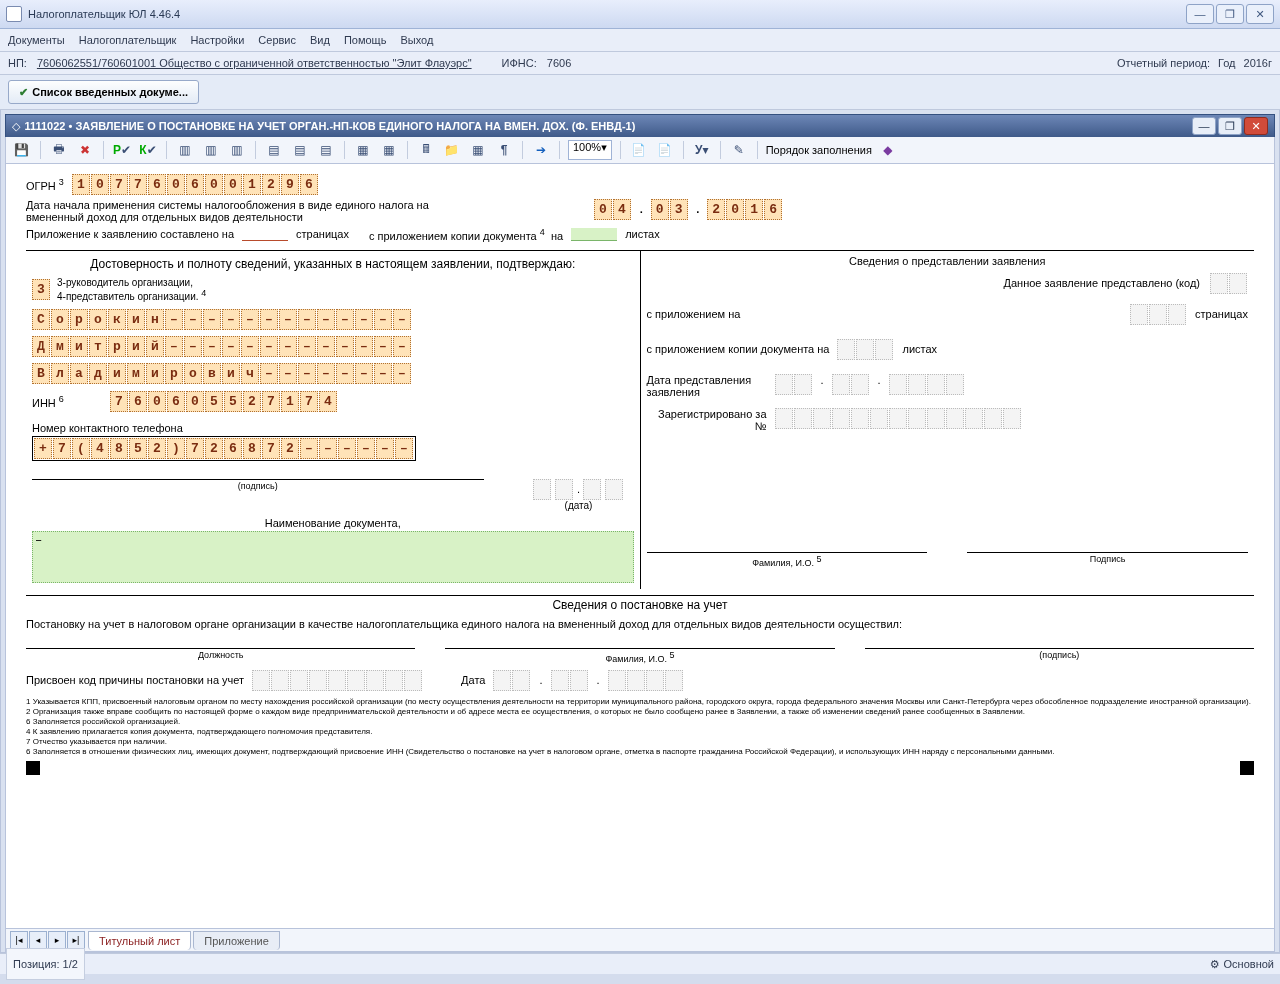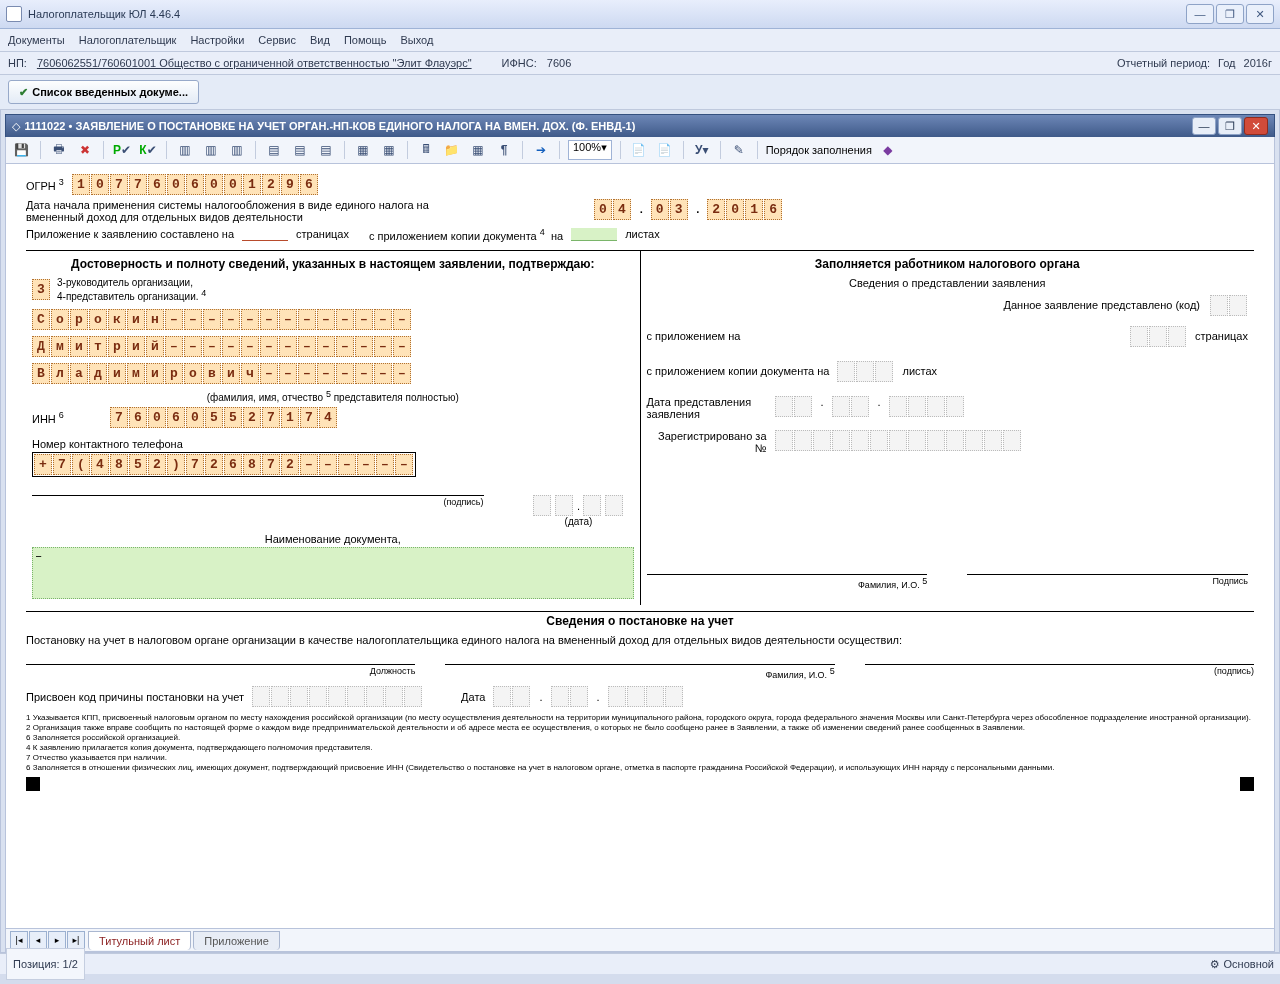--- a/index.html
+++ b/index.html
@@ -24,24 +24,24 @@
 .zoom{border:1px solid #9fb3d6;height:18px;padding:0 4px;background:#fff;display:flex;font-size:11px}
 .doc-body{height:752px;background:#fff;border:1px solid #b8c3db;border-top:none;overflow-y:scroll;overflow-x:hidden;padding:6px 20px 6px 20px;color:#000;position:relative}
 .cells{display:inline-flex}
 .cell{width:16px;height:19px;border:1px dotted #b07030;margin-right:1px;background:#ffe3b8;text-align:center;font:13px "Courier New",monospace;color:#7a2c10;font-weight:bold;line-height:19px}
 .cell.gray{background:#f4f4f4;border-color:#bbb;color:#888}
 .row{display:flex;align-items:center;gap:8px;margin:4px 0}
 .sup{font-size:9px;vertical-align:super}
 .section{border:1px solid #000;border-left:none;border-right:none;border-bottom:none;display:flex;margin-top:8px}
 .col{flex:1;padding:4px 6px}
 .col.left{border-right:1px solid #000}
-h4{margin:2px 0 6px 0;font-size:12px;font-weight:bold;text-align:center}
+h4{margin:2px 0 6px 0;font-size:12px;font-weight:normal;text-align:center}
 .small{font-size:10px}
 .fine{font-size:8px;line-height:1.25;margin-top:6px}
-.sigline{border-top:1px solid #000;font-size:9px;text-align:right;padding-top:1px}
+.sigline{border-top:1px solid #000;font-size:9px;text-align:center;padding-top:1px}
 .greenbox{background:#d8f2c6;border:1px dotted #7ab56a;min-height:46px;margin:2px 0;padding:2px;font:12px "Courier New",monospace}
 .phonebox{border:1px solid #000;padding:1px;display:inline-block}
 .tabs-bottom{height:22px;background:#f2f5fb;border:1px solid #b8c3db;border-top:none;display:flex;align-items:center;padding:0 4px;gap:0}
 .navbtn{width:16px;height:16px;border:1px solid #9bb0d0;background:#e7eef9;margin-right:1px;display:flex;align-items:center;justify-content:center;font-size:9px}
 .tab{height:18px;border:1px solid #aab7d0;border-bottom:none;border-radius:0 0 4px 4px;padding:0 10px;display:flex;align-items:center;background:#fff;margin-left:2px;font-size:11px;color:#8a1e1e}
 .tab.inactive{background:#e8edf6;color:#555}
 .statusbar{height:20px;background:#e9eef9;border-top:1px solid #bfc9dd;display:flex;align-items:center;padding:0 6px;font-size:11px;color:#2f3a50}
 .statusbar .right{margin-left:auto;display:flex;align-items:center;gap:4px}
 .checkmark{color:#2e7d32;font-weight:bold}
 .under{border-bottom:1px solid #b84b2c;display:inline-block;min-width:46px;height:12px;text-align:center}
@@ -262,23 +262,20 @@
             <span class="cell">ч</span>
             <span class="cell">–</span>
             <span class="cell">–</span>
             <span class="cell">–</span>
             <span class="cell">–</span>
             <span class="cell">–</span>
             <span class="cell">–</span>
             <span class="cell">–</span>
             <span class="cell">–</span>
           </div>
-        <div class="small" style="text-align:center;margin:2px 0">
-          <span>(фамилия, имя, отчество</span> <span class="sup">5</span> <span>представителя полностью)</span>
-        </div>
         <div class="row">
           <span><span>ИНН</span> <span class="sup">6</span></span>
           <span style="width:30px"></span>
           <span class="cells" id="inn">
               <span class="cell">7</span>
               <span class="cell">6</span>
               <span class="cell">0</span>
               <span class="cell">6</span>
               <span class="cell">0</span>
               <span class="cell">5</span>
@@ -331,21 +328,20 @@
             <div style="flex:1"></div>
             <div style="width:110px;text-align:center" class="small">(дата)</div>
           </div>
         <div style="text-align:center;margin-top:6px">
           <div>Наименование документа,</div>
         </div>
         <div class="greenbox">–</div>
       </div>
 
       <div class="col">
-        <h4>Заполняется работником налогового органа</h4>
         <div style="text-align:center">Сведения о представлении заявления</div>
         <div class="row" style="justify-content:flex-end;gap:10px;margin-top:6px">
           <span>Данное заявление представлено (код)</span>
           <span class="cells">
               <span class="cell gray"></span>
               <span class="cell gray"></span>
             </span>
         </div>
         <div class="row" style="margin-top:10px">
           <span>с приложением на</span>

